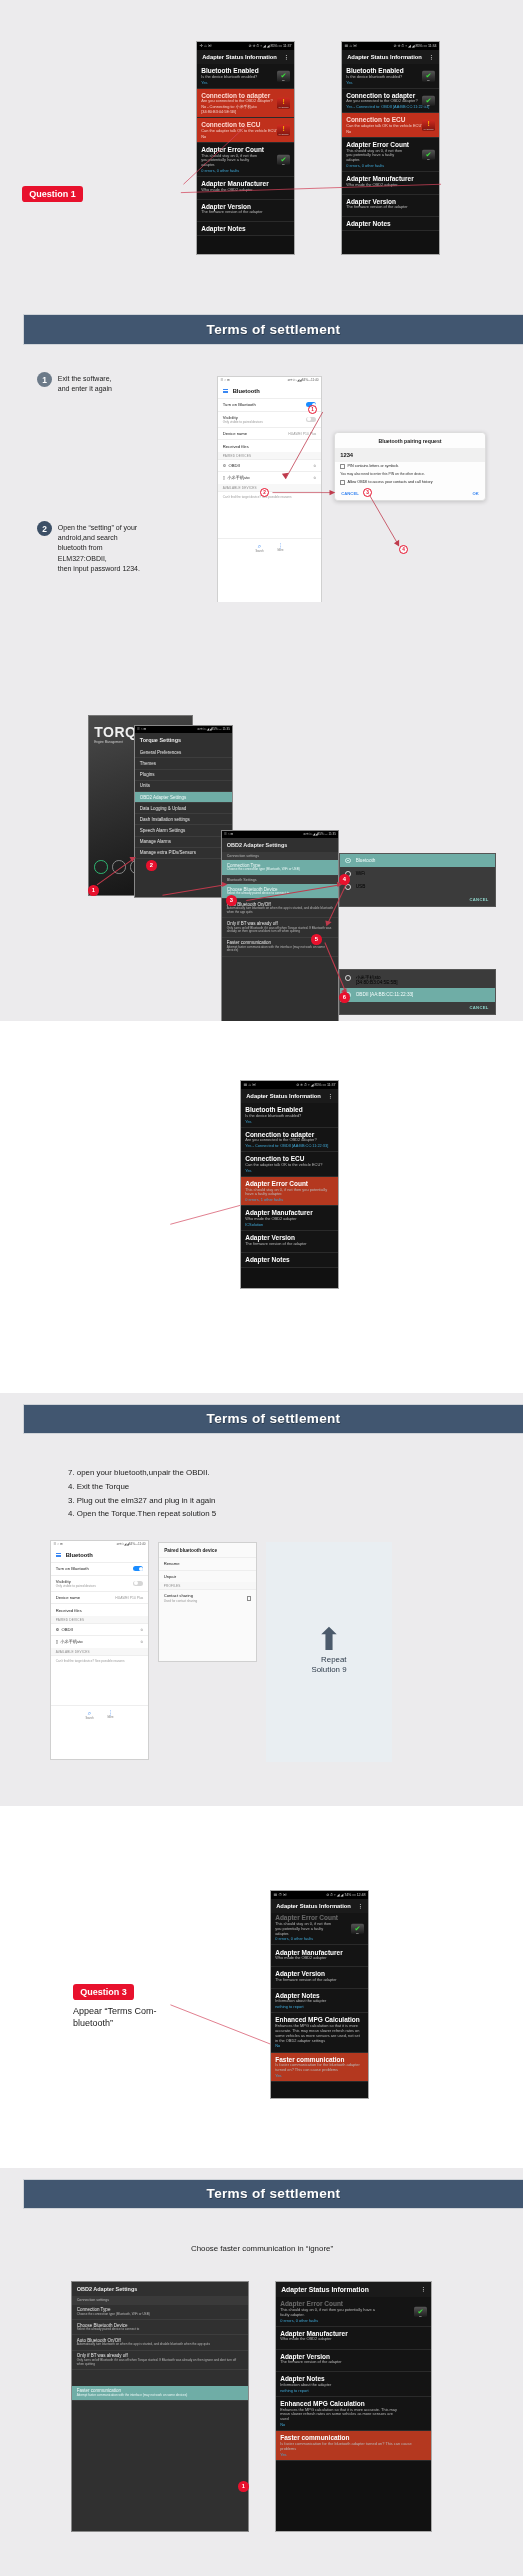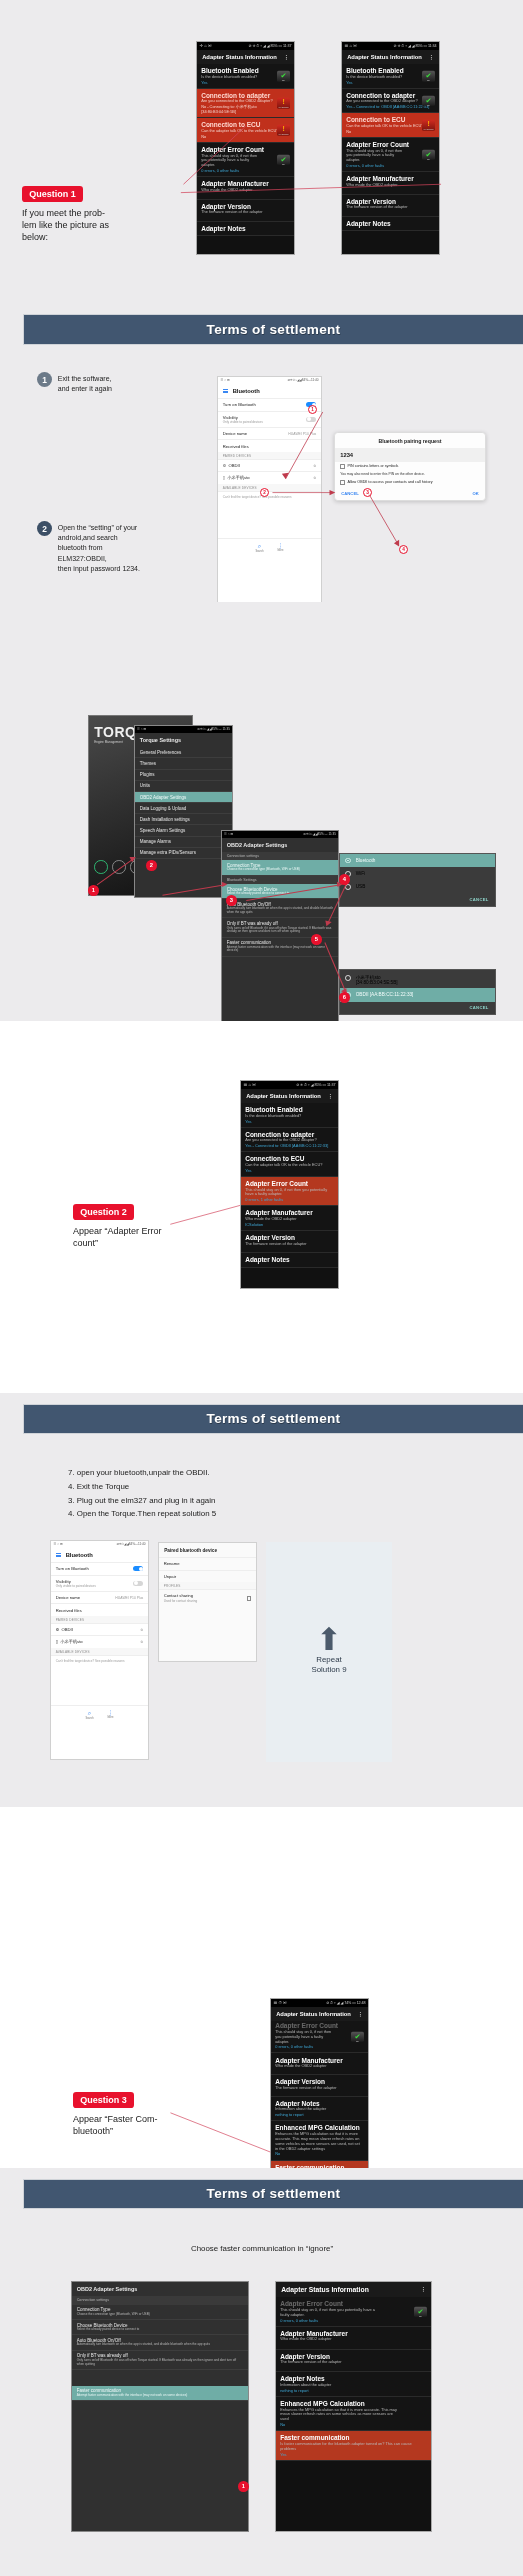--- a/index.html
+++ b/index.html
@@ -124,35 +124,30 @@
           display:flex; align-items:center; justify-content:center; z-index:40; }
   .cring { position:absolute; width:9px; height:9px; border-radius:50%;
            border:0.7px solid #e8112d; color:#e8112d; font-size:4.7px; font-weight:bold;
            display:flex; align-items:center; justify-content:center; background:rgba(255,255,255,.75); z-index:40; }
   svg.ov { position:absolute; left:0; top:0; pointer-events:none; z-index:35; }
 
   .bullets { font-size:7.9px; color:#1b1b1b; line-height:1.75; }
   .arrowbox { background:#e9eef2; display:flex; flex-direction:column;
               align-items:center; justify-content:center; gap:4.2px; }
   .arrowbox .ar { font-size:31px; color:#4b5a6b; line-height:.7; }
-  .arrowbox .lbl { font-size:7.9px; color:#2e3b4a; text-align:center; line-height:1.3; }
+  .arrowbox .lbl { font-size:7.9px; color:#2e3b4a; text-align:right; line-height:1.3; }
   .center-note { text-align:center; font-size:7.9px; color:#1b1b1b; }
 </style>
 </head>
 <body>
 
 <div class="page" style="top:0; height:602px;">
 
   <div style="position:absolute; left:22px; top:186px; width:157px;">
     <span class="qtag">Question 1</span>
-    <div class="qtext">
-      <div>If you meet the prob-</div>
-      <div>lem like the picture as</div>
-      <div>below:</div>
-    </div>
   </div>
 
   <div class="phone" style="position:absolute; left:196px; top:41px; width:99px; height:214px;">
     <div class="sbar">
       <span class="left">✛ ⌂ ✉</span>
       <span class="right">⊘ ✳ ⏱ ⌁ ◢ ◢<span>85%</span> ▭ <span>11:37</span></span>
     </div>
     <div class="appbar">
       <span>Adapter Status Information</span>
       <span class="dots">⋮</span>
@@ -478,27 +473,20 @@
   </svg>
   <div class="cnum" style="left:88px; top:283px;">1</div>
   <div class="cnum" style="left:146px; top:258px;">2</div>
   <div class="cnum" style="left:226px; top:293px;">3</div>
   <div class="cnum" style="left:339px; top:272px;">4</div>
   <div class="cnum" style="left:311px; top:332px;">5</div>
   <div class="cnum" style="left:339px; top:390px;">6</div>
 </div>
 
 <div class="page white" style="top:1021px; height:372px;">
-  <div style="position:absolute; left:73px; top:183px; width:147px;">
-    <span class="qtag">Question 2</span>
-    <div class="qtext">
-      <div>Appear “Adapter Error</div>
-      <div>count”</div>
-    </div>
-  </div>
 
   <div class="phone" style="position:absolute; left:240px; top:59px; width:99px; height:209px;">
     <div class="sbar">
       <span class="left">☰ ⌂ ✉</span>
       <span class="right">⊘ ✳ ⏱ ⌁ ◢<span>85%</span> ▭ <span>11:37</span></span>
     </div>
     <div class="appbar">
       <span>Adapter Status Information</span>
       <span class="dots">⋮</span>
     </div>
@@ -619,25 +607,25 @@
 
   <div class="arrowbox" style="position:absolute; left:266px; top:149px; width:126px; height:220px;">
     <div class="ar">⬆</div>
     <div class="lbl">
       <div>Repeat</div>
       <div>Solution 9</div>
     </div>
   </div>
 </div>
 
-<div class="page white" style="top:1914px; height:316px;text-decoration:underline;">
+<div class="page white" style="top:1806px; height:316px;text-decoration:underline;">
   <div style="position:absolute; left:73px; top:178px; width:147px;">
     <span class="qtag">Question 3</span>
     <div class="qtext">
-      <div>Appear “Faster Com-</div>
+      <div>Appear “Terms Com-</div>
       <div>bluetooth”</div>
     </div>
   </div>
 
   <div class="phone" style="position:absolute; left:270px; top:84px; width:99px; height:209px;">
     <div class="sbar">
       <span class="left">☰ ⏱ ✉</span>
       <span class="right">⊘ ⏱ ⌁ ◢ ◢<span>74%</span> ▭ <span>12:48</span></span>
     </div>
     <div class="appbar">

